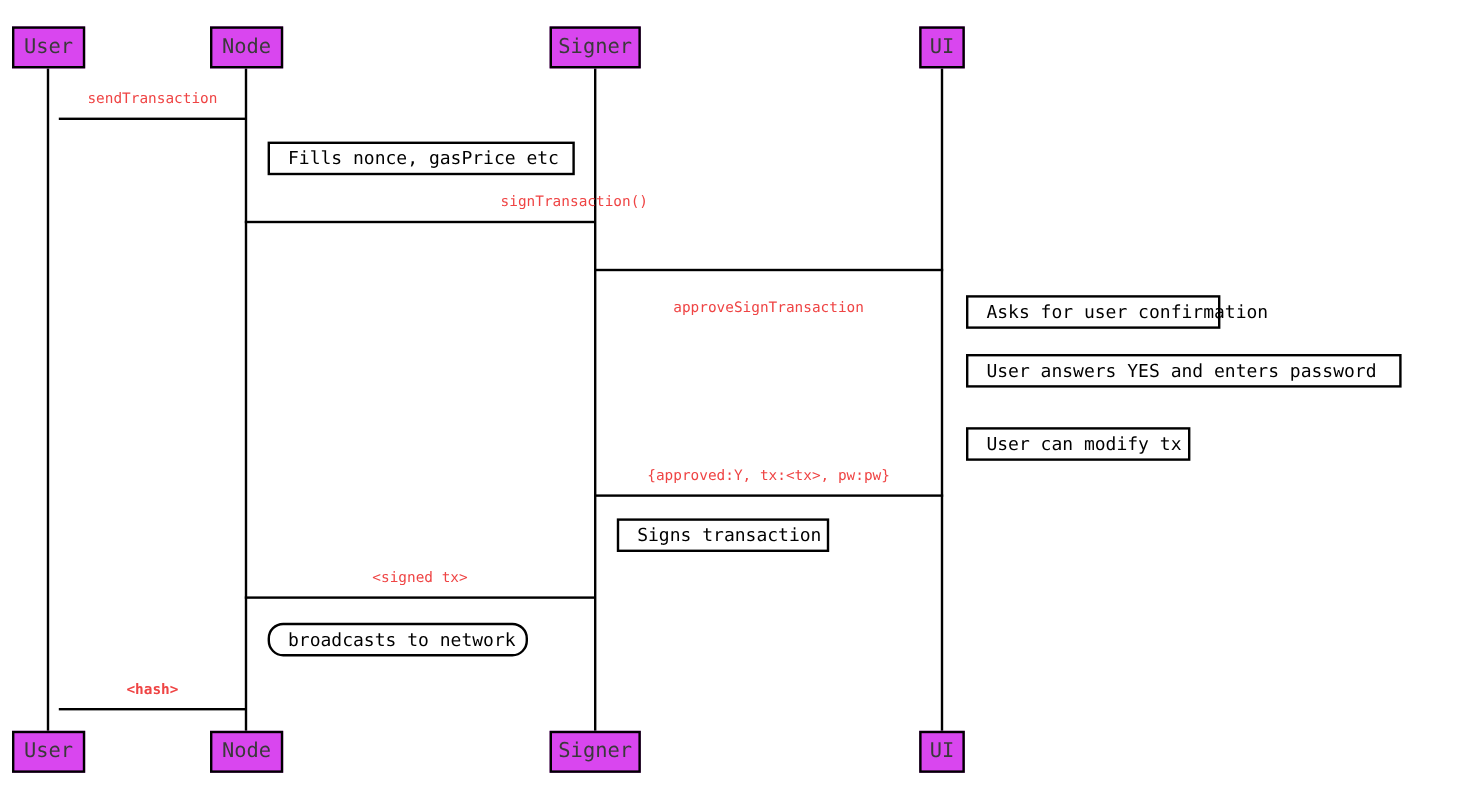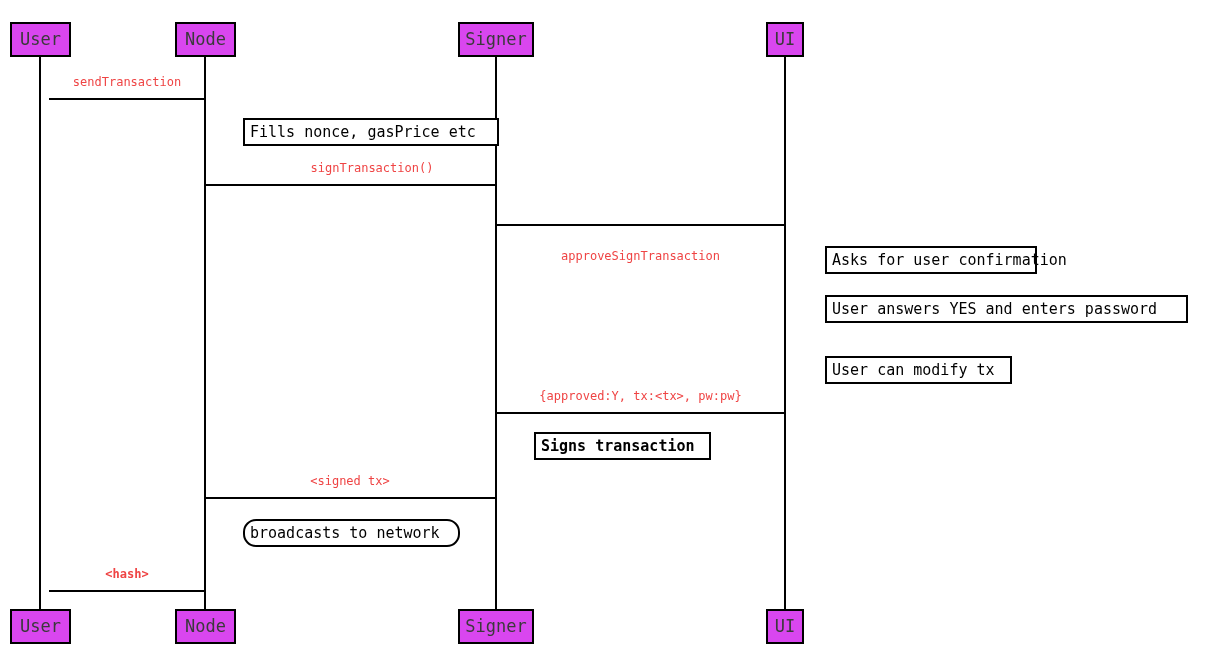--- a/index.html
+++ b/index.html
@@ -63,57 +63,56 @@
   .note {
     position: absolute;
     box-sizing: border-box;
     border: 2px solid #000000;
     background: #ffffff;
     color: #000000;
     font-size: 15px;
     line-height: 1;
     display: flex;
     align-items: center;
-    padding-left: 5px;
+    padding-left: 15px;
     white-space: nowrap;
     overflow: visible;
     z-index: 4;
-    margin-left: 20px;
   }
 </style>
 </head>
 <body>
 
 <div id="canvas">
   <div id="lifelines-layer">
       <div class="lifeline" style="left: 39px; top: 57px; height: 552px;"></div>
       <div class="lifeline" style="left: 204px; top: 57px; height: 552px;"></div>
       <div class="lifeline" style="left: 495px; top: 57px; height: 552px;"></div>
       <div class="lifeline" style="left: 784px; top: 57px; height: 552px;"></div>
     </div>
   <div id="messages-layer">
       <div class="message" style="left: 49px; top: 98px; width: 156px;"></div>
       <div class="message-label" style="left: 49px; top: 76px; width: 156px; text-align: center;">sendTransaction</div>
       <div class="message" style="left: 204px; top: 184px; width: 292px;"></div>
-      <div class="message-label" style="left: 204px; top: 162px; width: 336px; text-align: center;">signTransaction()</div>
+      <div class="message-label" style="left: 204px; top: 162px; width: 336px; text-align: right;">signTransaction()</div>
       <div class="message" style="left: 495px; top: 224px; width: 291px;"></div>
       <div class="message-label" style="left: 495px; top: 202px; width: 291px; text-align: center; margin-top: 48px;">approveSignTransaction</div>
       <div class="message" style="left: 495px; top: 412px; width: 291px;"></div>
       <div class="message-label" style="left: 495px; top: 390px; width: 291px; text-align: center;">{approved:Y, tx:&lt;tx&gt;, pw:pw}</div>
       <div class="message" style="left: 204px; top: 497px; width: 292px;"></div>
       <div class="message-label" style="left: 204px; top: 475px; width: 292px; text-align: center;">&lt;signed tx&gt;</div>
       <div class="message" style="left: 49px; top: 590px; width: 156px;"></div>
       <div class="message-label" style="left: 49px; top: 568px; width: 156px; text-align: center; font-weight: bold;">&lt;hash&gt;</div>
     </div>
   <div id="notes-layer">
       <div class="note" style="left: 223px; top: 118px; width: 256px; height: 28px;">Fills nonce, gasPrice etc</div>
       <div class="note" style="left: 805px; top: 246px; width: 212px; height: 28px;">Asks for user confirmation</div>
       <div class="note" style="left: 805px; top: 295px; width: 363px; height: 28px;">User answers YES and enters password</div>
       <div class="note" style="left: 805px; top: 356px; width: 187px; height: 28px;">User can modify tx</div>
-      <div class="note" style="left: 514px; top: 432px; width: 177px; height: 28px; font-weight: bold;">Signs transaction</div>
+      <div class="note" style="left: 514px; top: 432px; width: 177px; height: 28px;">Signs transaction</div>
       <div class="note" style="left: 223px; top: 519px; width: 217px; height: 28px; border-radius: 13px;">broadcasts to network</div>
     </div>
   <div id="participants-layer">
       <div class="participant" style="left: 10px; top: 22px; width: 61px; height: 35px;">User</div>
       <div class="participant" style="left: 175px; top: 22px; width: 61px; height: 35px;">Node</div>
       <div class="participant" style="left: 458px; top: 22px; width: 76px; height: 35px;">Signer</div>
       <div class="participant" style="left: 766px; top: 22px; width: 38px; height: 35px;">UI</div>
       <div class="participant" style="left: 10px; top: 609px; width: 61px; height: 35px;">User</div>
       <div class="participant" style="left: 175px; top: 609px; width: 61px; height: 35px;">Node</div>
       <div class="participant" style="left: 458px; top: 609px; width: 76px; height: 35px;">Signer</div>

